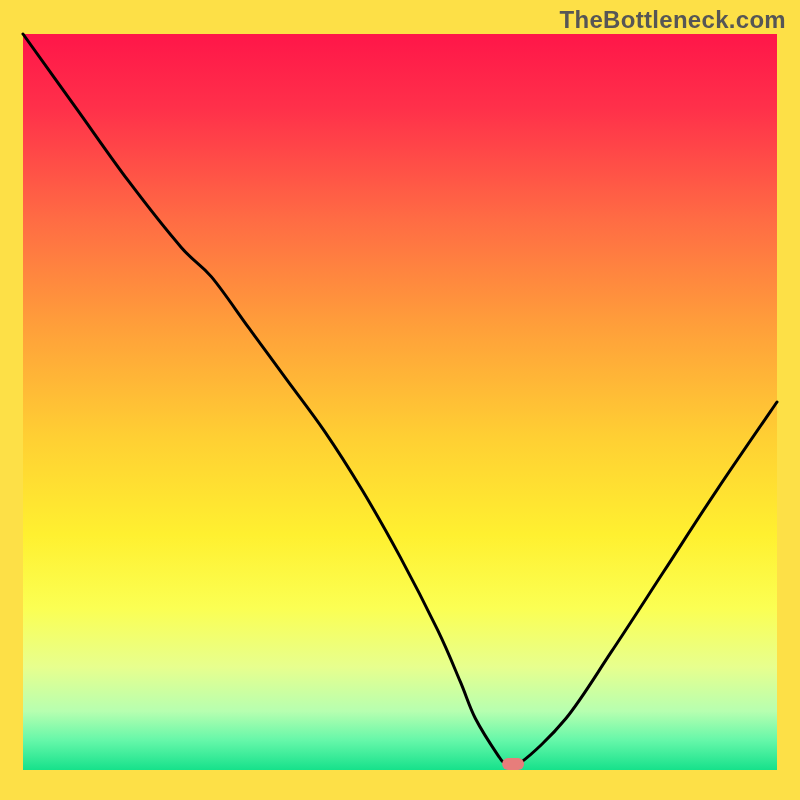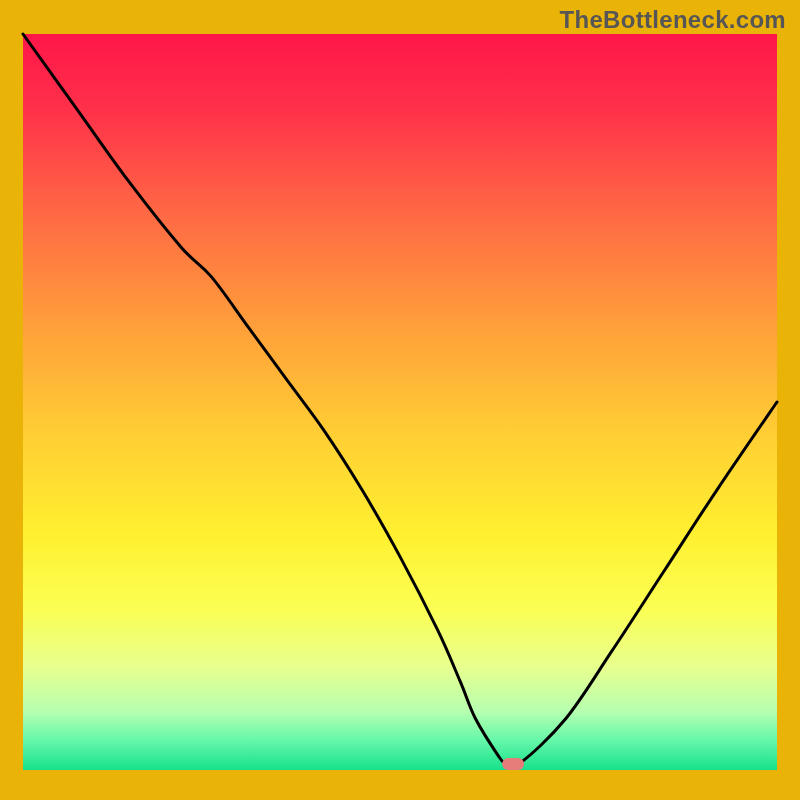--- a/index.html
+++ b/index.html
@@ -7,21 +7,21 @@
     padding: 0;
     width: 800px;
     height: 800px;
     background: #000;
     overflow: hidden;
   }
   .container {
     position: relative;
     width: 800px;
     height: 800px;
-    background: #eab308;
+    background: #fde047;
   }
   .watermark {
     position: absolute;
     top: 6px;
     right: 14px;
     font-family: Arial, Helvetica, sans-serif;
     font-size: 24px;
     font-weight: bold;
     color: #565656;
     letter-spacing: 0.3px;

